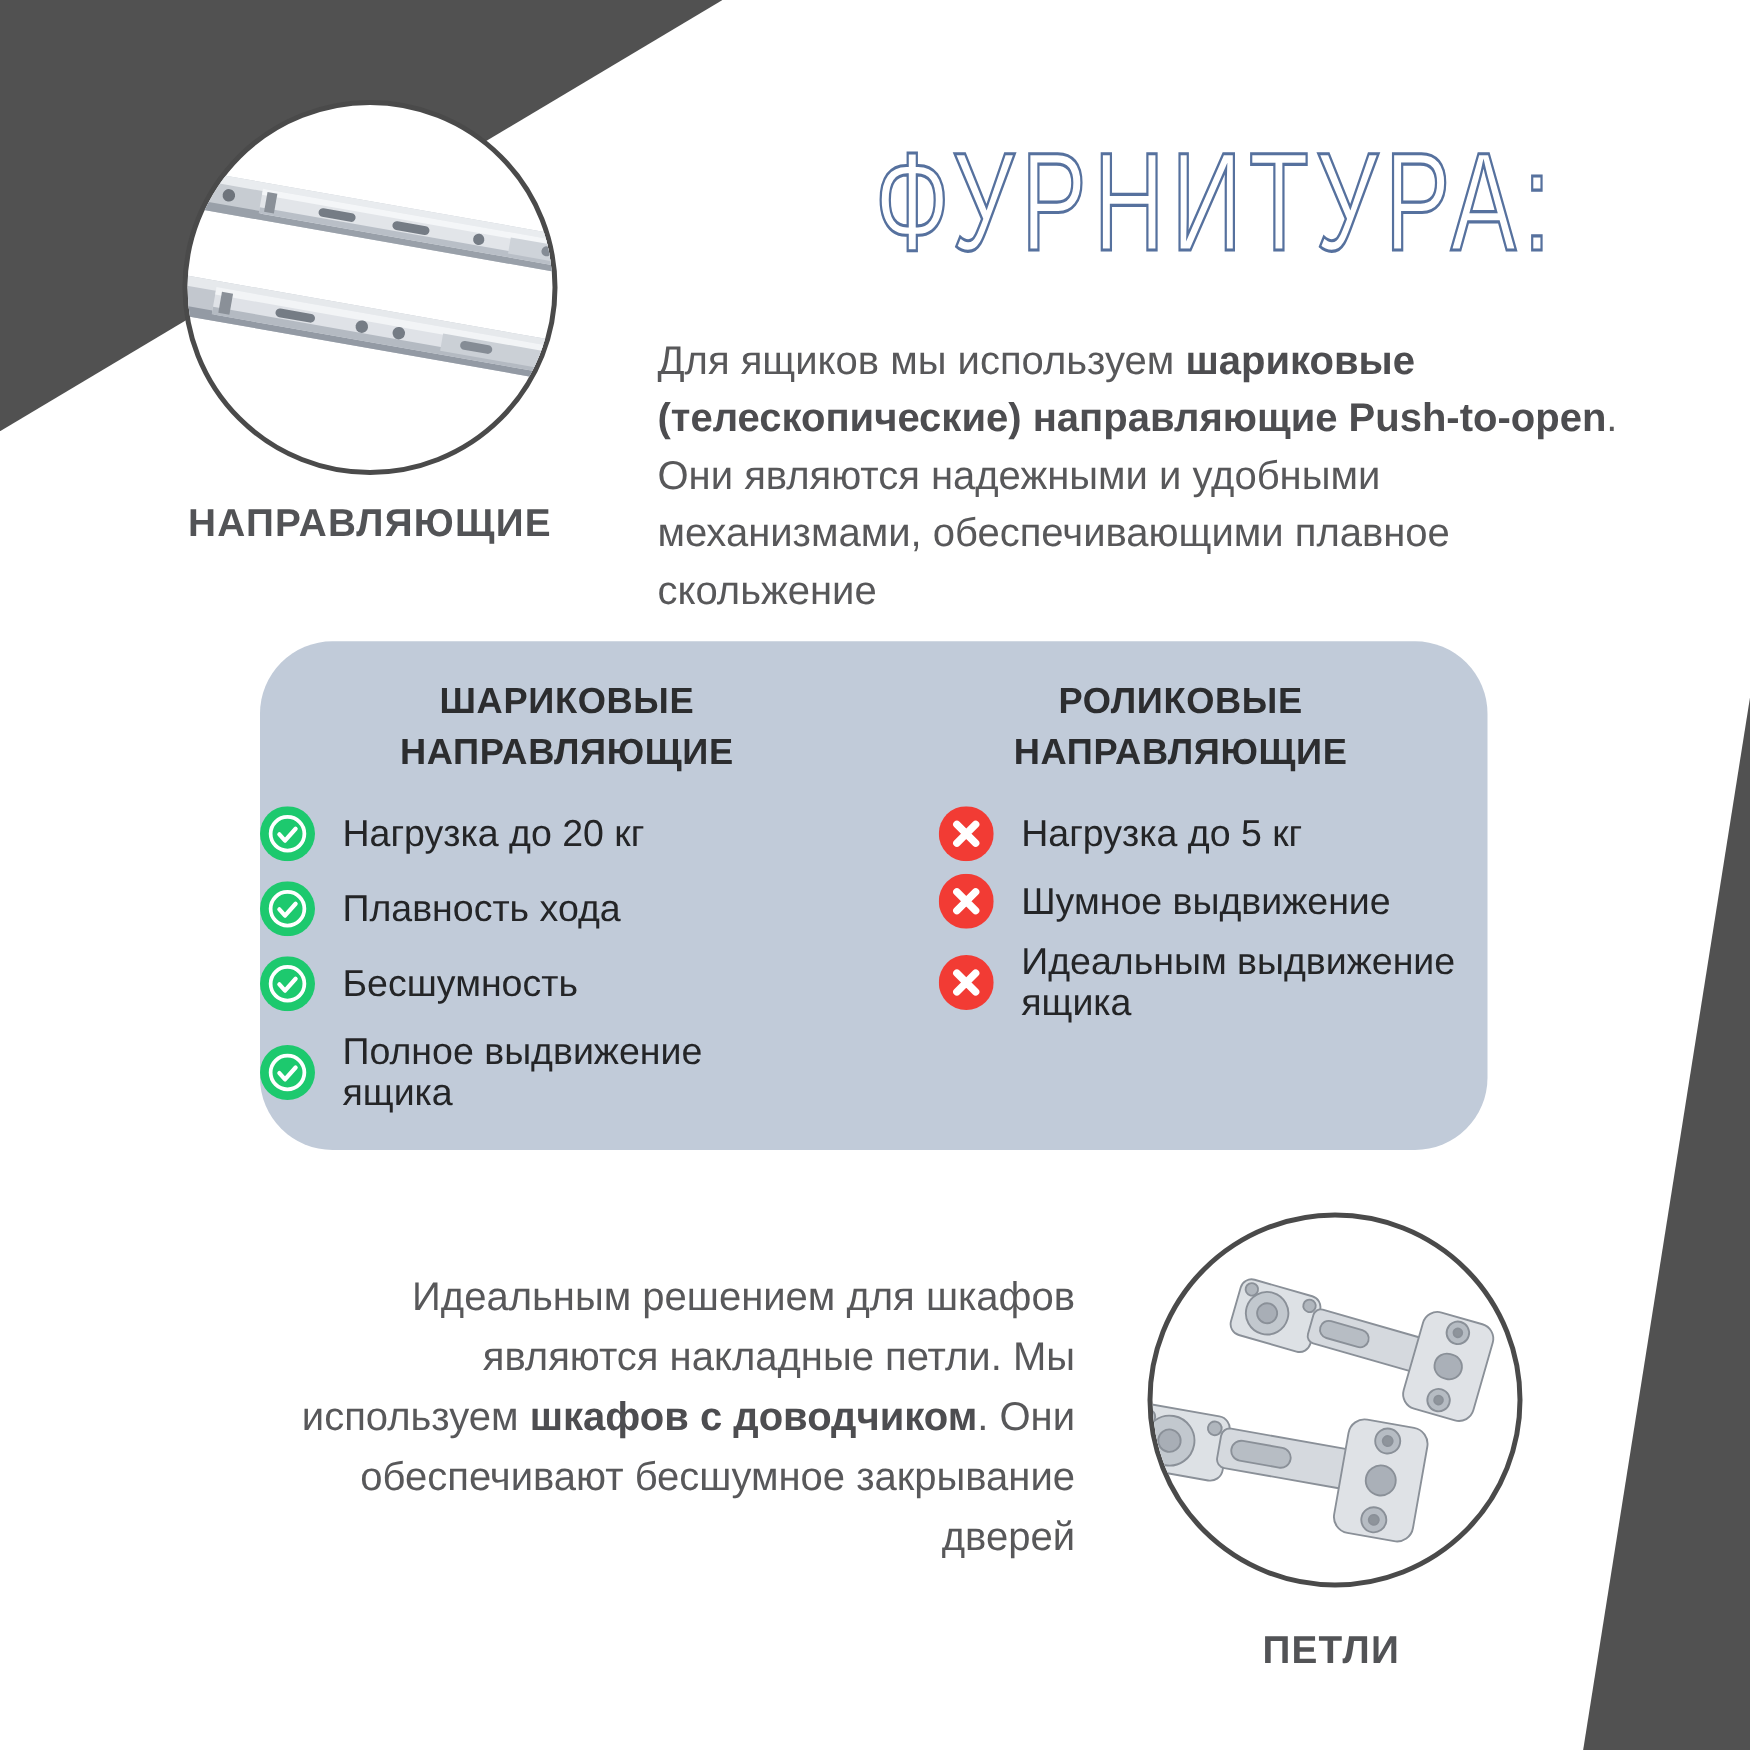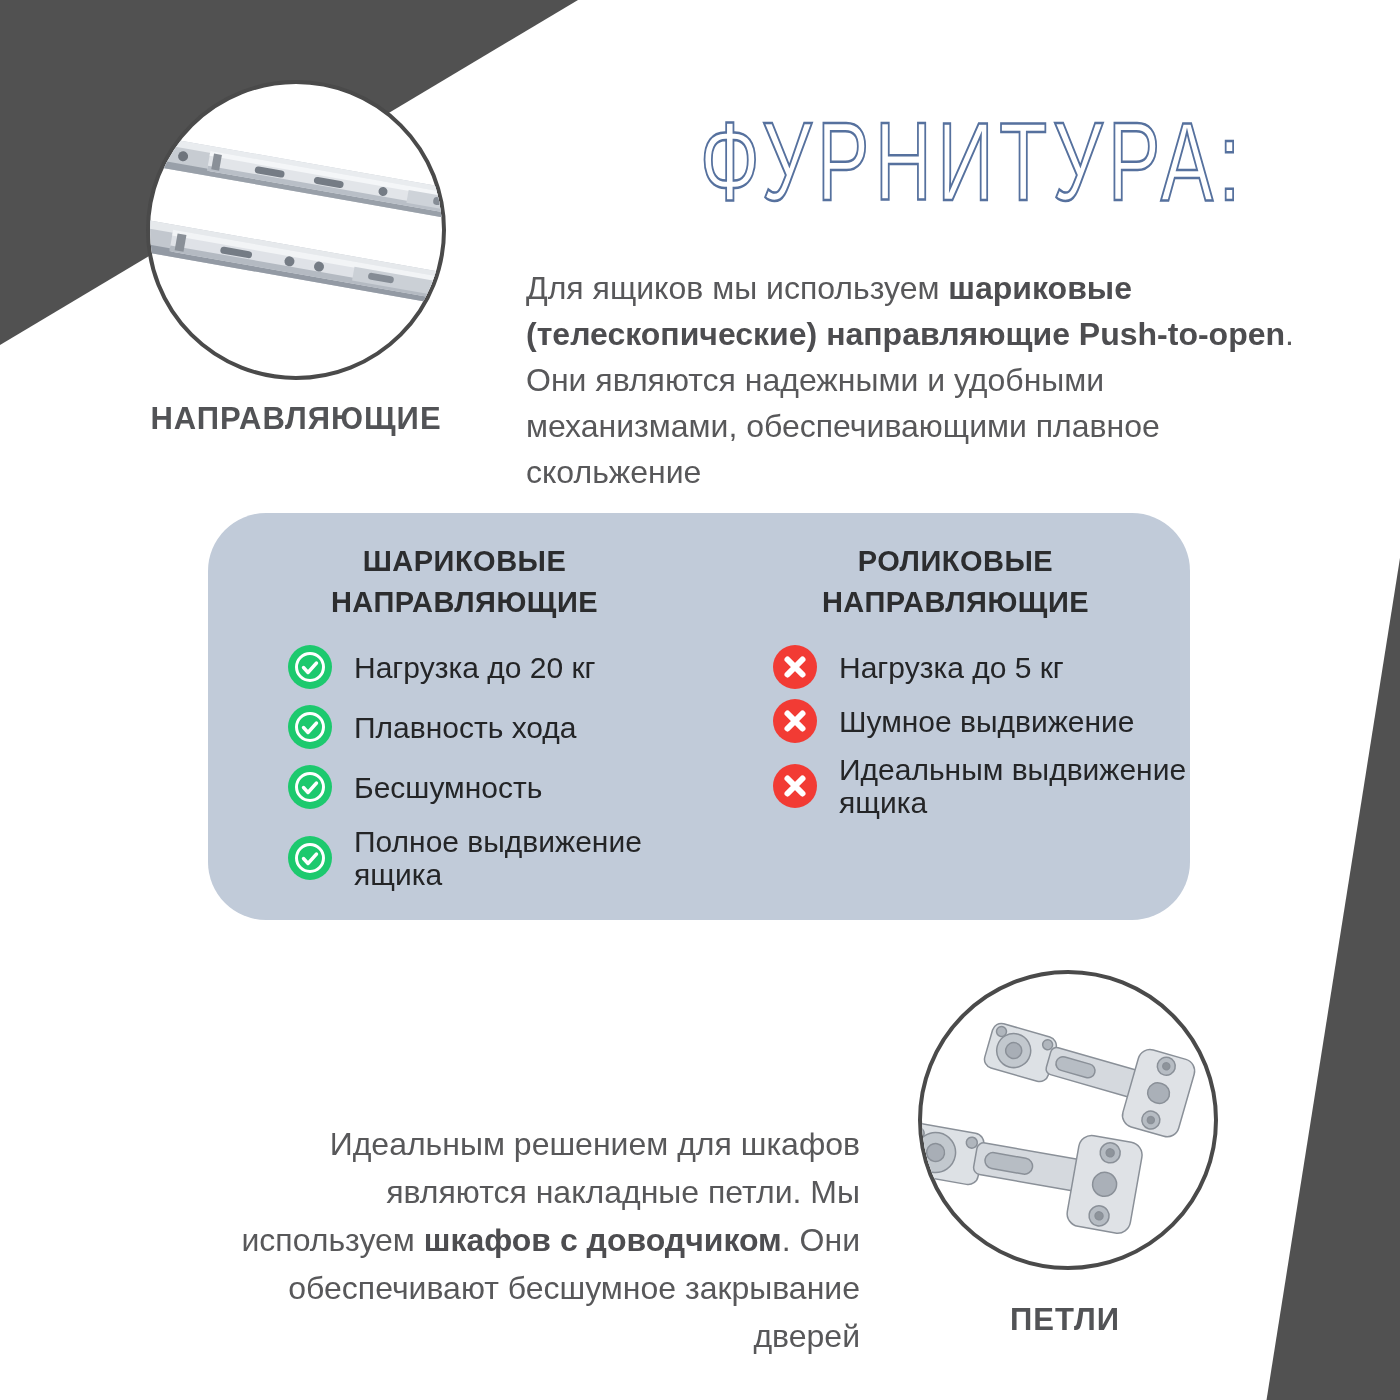--- a/index.html
+++ b/index.html
@@ -45,38 +45,38 @@
     position:absolute;left:526px;top:233px;width:800px;
     font-size:32px;line-height:46px;color:#58585a;white-space:pre-line;
   }
   .intro b,.hinge-text b{font-weight:bold;color:#4d4d50;}
   
   .panel{
     position:absolute;left:208px;top:513px;width:982px;height:407px;
     background:#c1cbd9;border-radius:58px;display:flex;box-sizing:border-box;
     padding-top:28px;
   }
-  .col{width:50%;box-sizing:border-box;margin-left:22px;}
+  .col{width:50%;box-sizing:border-box;}
   .col-header{
     text-align:center;font-size:29px;line-height:41px;color:#2c2d2f;
     letter-spacing:.5px;white-space:pre-line;margin:0 0 22px 0;
   }
   .rows{display:flex;flex-direction:column;}
-  .col-ball .rows{padding-left:58px;}
+  .col-ball .rows{}
   .col-roller .rows{padding-left:52px;}
   .row{display:flex;align-items:center;gap:22px;}
   .col-ball .row{margin-bottom:16px;}
   .col-roller .row{margin-bottom:10px;}
   .row .icon{width:44px;height:44px;flex:0 0 44px;}
   .row-text{
     font-size:30px;line-height:33px;color:#242527;white-space:pre-line;
   }
   
   .hinge-text{
-    position:absolute;left:160px;top:1088px;width:700px;text-align:right;
+    position:absolute;left:160px;top:981px;width:700px;text-align:right;
     font-size:32px;line-height:48px;color:#58585a;white-space:pre-line;
   }
 </style>
 </head>
 <body>
 
 <div class="canvas">
 
   <div class="shape-tl"></div>
   <div class="shape-br"></div>

